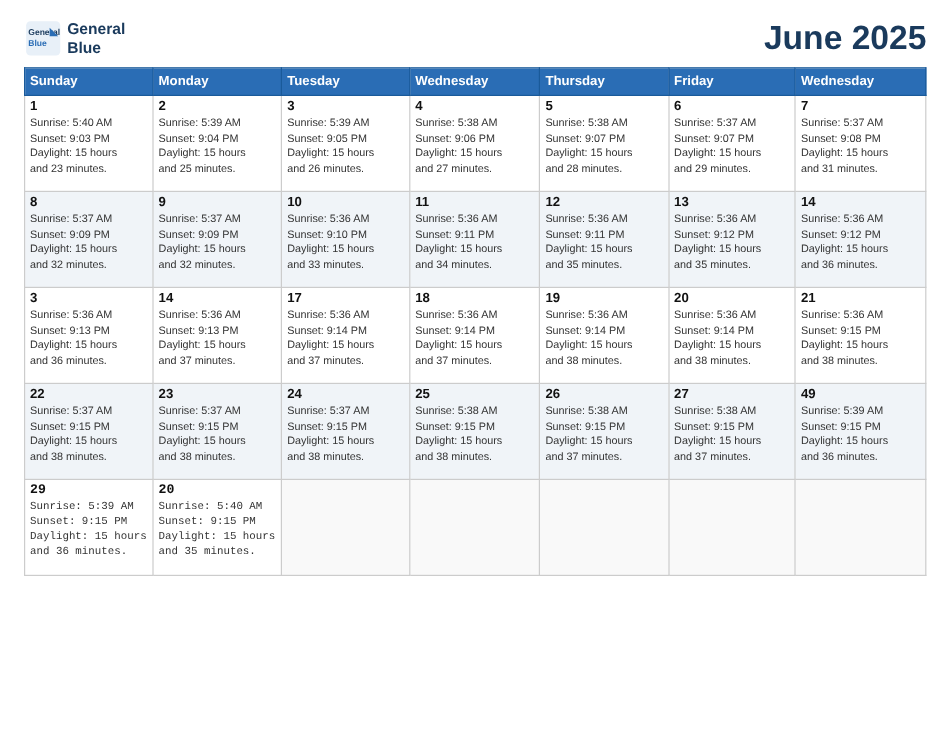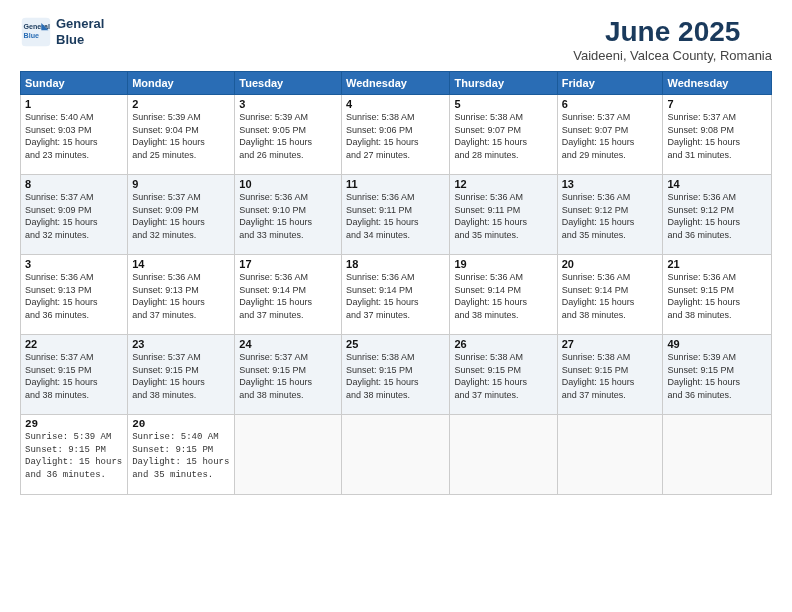--- a/index.html
+++ b/index.html
@@ -31,21 +31,21 @@
       font-size: 13px;
       font-weight: bold;
       color: #1a3a5c;
       line-height: 1.2;
     }
     .logo-icon {
       width: 32px;
       height: 32px;
     }
     .title-area {
-      text-align: center;
+      text-align: left;
     }
     .main-title {
       font-size: 28px;
       font-weight: bold;
       color: #1a3a5c;
     }
     .subtitle {
       font-size: 13px;
       color: #444;
     }
@@ -107,21 +107,20 @@
         <text x="4" y="25" font-size="8" font-weight="bold" fill="#2a6db5">Blue</text>
         <polygon points="24,8 32,16 24,16" fill="#2a6db5"></polygon>
       </svg>
       <div class="logo-text">
         <div>General</div>
         <div>Blue</div>
       </div>
     </div>
     <div class="title-area">
       <div class="main-title">June 2025</div>
-      <div class="subtitle">Vaideeni, Valcea County, Romania</div>
     </div>
   </div>
 
   <table class="calendar-table">
     <thead>
       <tr>
         <th>Sunday</th>
         <th>Monday</th>
         <th>Tuesday</th>
         <th>Wednesday</th>

